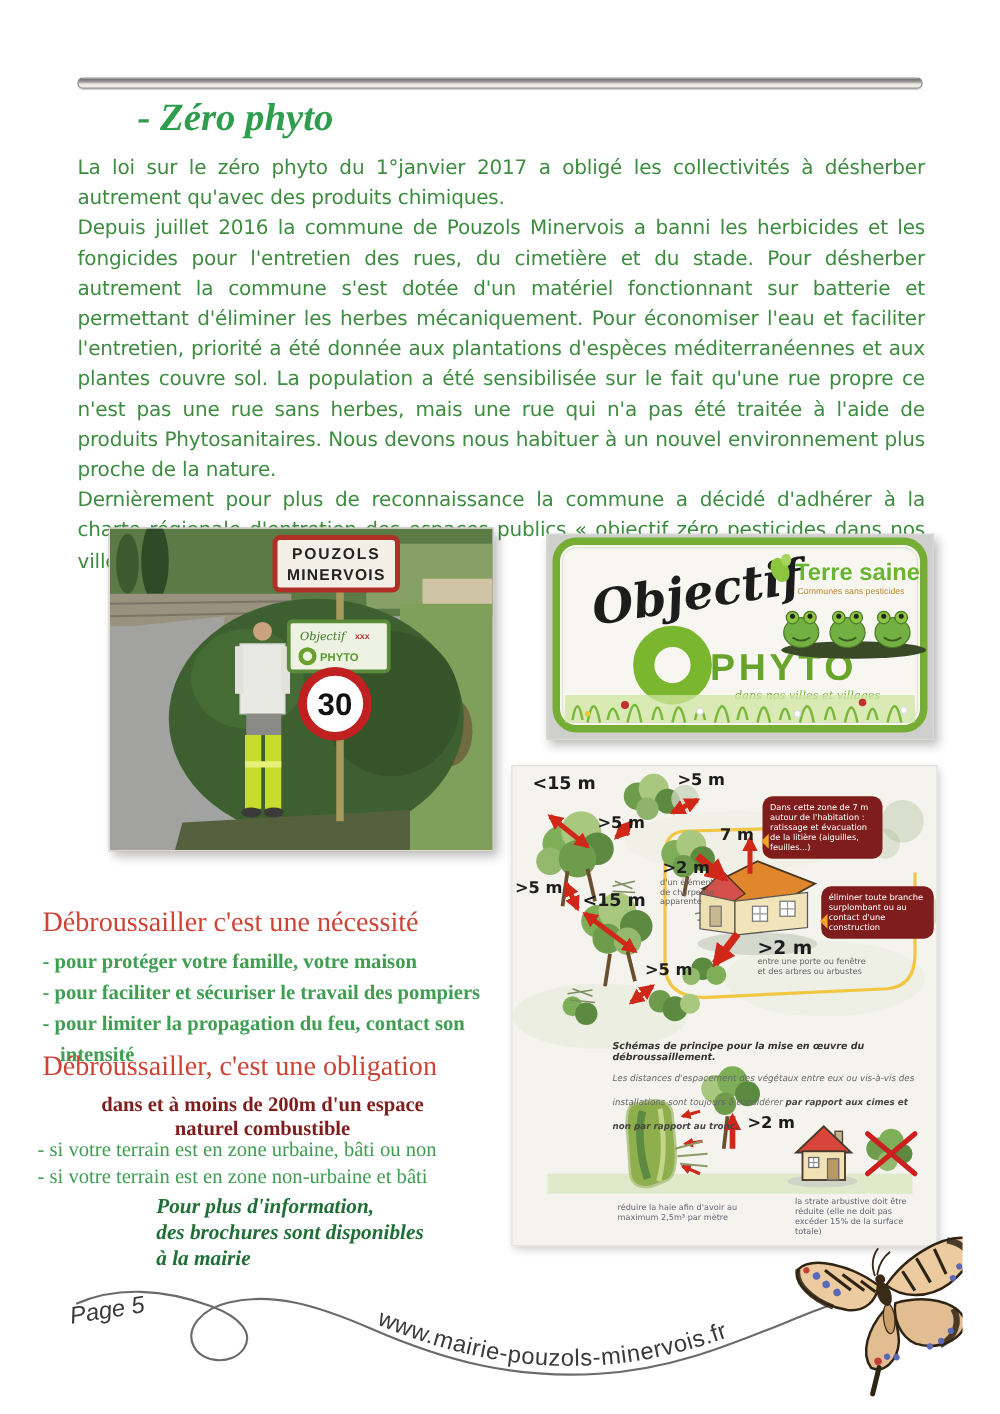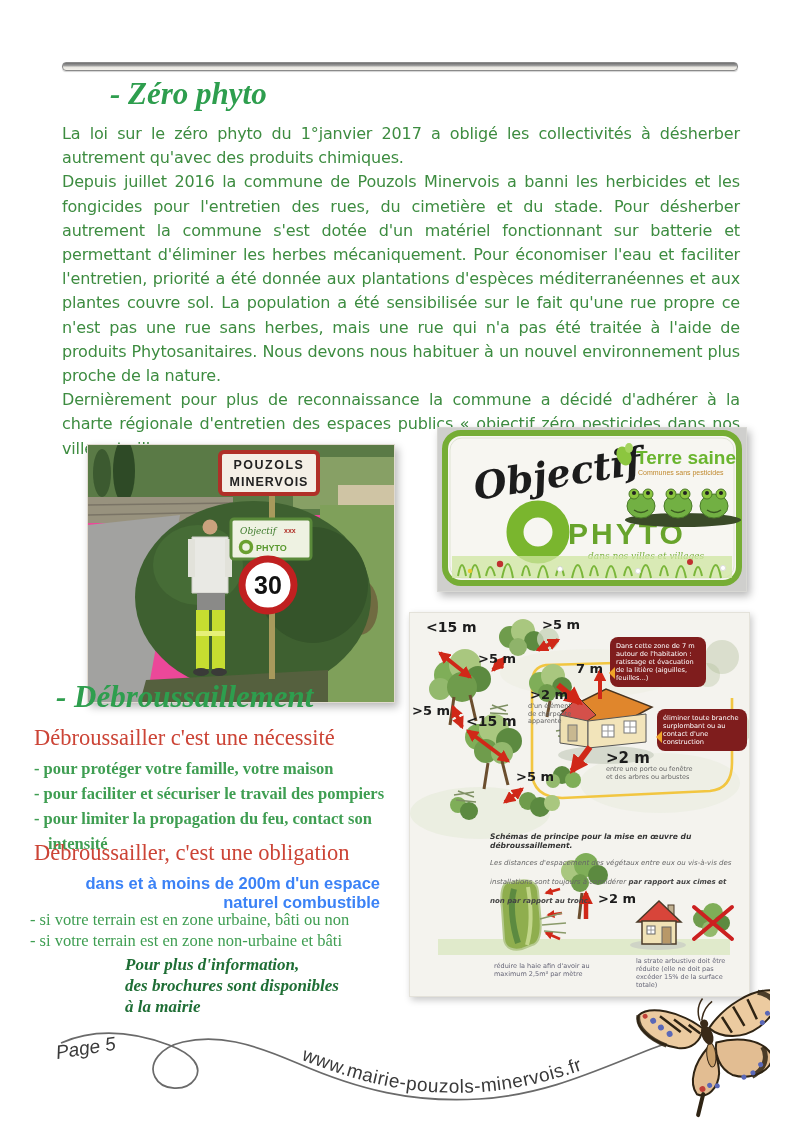--- a/index.html
+++ b/index.html
@@ -14,22 +14,22 @@
   .section-title{position:absolute;font-family:"Liberation Serif",serif;
     font-style:italic;font-weight:bold;color:#2e9e4e;font-size:31px;white-space:nowrap;}
   #title-zero{left:110px;top:76px;}
   #title-deb{left:56px;top:679px;}
 
   .bodytext{position:absolute;left:62px;top:122px;width:678px;color:#3d8c40;
     font-size:16px;line-height:24.2px;text-align:justify;letter-spacing:-0.15px;}
   .bodytext p{margin:0;}
 
   
-  .photo-frame{position:absolute;left:87px;top:444px;width:306px;height:257px;
-    border:1px solid #e0dad0;box-shadow:3px 4px 8px rgba(0,0,0,.28);background:#ec4899;}
+  .photo-frame{position:absolute;left:87px;top:422px;width:306px;height:257px;
+    border:1px solid #e0dad0;box-shadow:3px 4px 8px rgba(0,0,0,.28);background:#a3a3a3;}
   .sign-frame{position:absolute;left:437px;top:427px;width:308px;height:163px;
     border:1px solid #d8d8d4;box-shadow:3px 4px 8px rgba(0,0,0,.28);background:#d4d4d2;}
   .photo-frame svg,.sign-frame svg,.diagram svg{display:block;}
 
   
   .diagram{position:absolute;left:409px;top:612px;width:339px;height:383px;background:#f4f3ee;
     box-shadow:2px 3px 7px rgba(0,0,0,.22);border:1px solid #e4e2da;}
   .diagram .art{position:absolute;left:0;top:0;}
   .dlabel{position:absolute;font-weight:bold;color:#1c1c1c;font-size:13px;white-space:nowrap;}
   .dsub{position:absolute;font-size:6.5px;line-height:7.5px;color:#666;}
@@ -42,22 +42,22 @@
   .dcaption .cap-body{font-size:7px;color:#666;}
   .dcaption .cap-body-b{font-size:7px;color:#444;font-weight:bold;}
   .dfoot{position:absolute;font-size:6.5px;line-height:8px;color:#667;}
 
   
   .red-h{position:absolute;font-family:"Liberation Serif",serif;color:#cc4436;
     font-size:22.5px;white-space:nowrap;}
   .green-list{position:absolute;font-family:"Liberation Serif",serif;font-weight:bold;
     color:#3f9e52;font-size:16.5px;line-height:25px;}
   .green-list div{padding-left:14px;text-indent:-14px;}
-  .ob-sub{position:absolute;left:40px;top:874px;width:340px;text-align:right;
-    font-family:Liberation Sans, sans-serif;font-weight:bold;color:#3b82f6;
+  .ob-sub{position:absolute;left:40px;top:874px;width:340px;text-align:center;
+    font-family:Liberation Serif, serif;font-weight:bold;color:#7f1d1d;
     font-size:16.5px;line-height:19px;}
   .ob-list{position:absolute;left:30px;top:909px;font-family:"Liberation Serif",serif;
     font-weight:normal;color:#3f9e52;font-size:16.5px;line-height:21px;white-space:nowrap;}
   .info-block{position:absolute;left:125px;top:954px;width:260px;text-align:left;
     font-family:"Liberation Serif",serif;font-weight:bold;font-style:italic;
     color:#1f6e35;font-size:17px;line-height:21px;}
 
   .footer-art{position:absolute;left:35px;top:975px;}
 </style>
 </head>
@@ -329,21 +329,20 @@
     <div class="callout" style="left:200px;top:24px;width:84px">Dans cette zone de 7 m autour de l'habitation : ratissage et évacuation de la litière (aiguilles, feuilles...)</div>
     <div class="callout" style="left:247px;top:96px;width:78px">éliminer toute branche surplombant ou au contact d'une construction</div>
     <div class="dcaption">
       <span class="cap-title">Schémas de principe pour la mise en œuvre du débroussaillement.</span><span class="cap-body">Les distances d'espacement des végétaux entre eux ou vis-à-vis des installations sont toujours à considérer </span><span class="cap-body-b">par rapport aux cimes et non par rapport au tronc.</span>
     </div>
     <div class="dlabel" style="left:188px;top:278px">&gt;2 m</div>
     <div class="dfoot" style="left:84px;top:349px;width:112px">réduire la haie afin d'avoir au maximum 2,5m³ par mètre</div>
     <div class="dfoot" style="left:226px;top:344px;width:104px">la strate arbustive doit être réduite (elle ne doit pas excéder 15% de la surface totale)</div>
   </div>
 
-  <div class="section-title" id="title-deb">- Débroussaillement</div>
 
   <div class="red-h" style="left:34px;top:725px">Débroussailler c'est une nécessité</div>
 
   <div class="green-list" style="left:34px;top:756px;width:372px">
     <div>- pour protéger votre famille, votre maison</div>
     <div>- pour faciliter et sécuriser le travail des pompiers</div>
     <div>- pour limiter la propagation du feu, contact son intensité</div>
   </div>
 
   <div class="red-h" style="left:34px;top:840px">Débroussailler, c'est une obligation</div>

